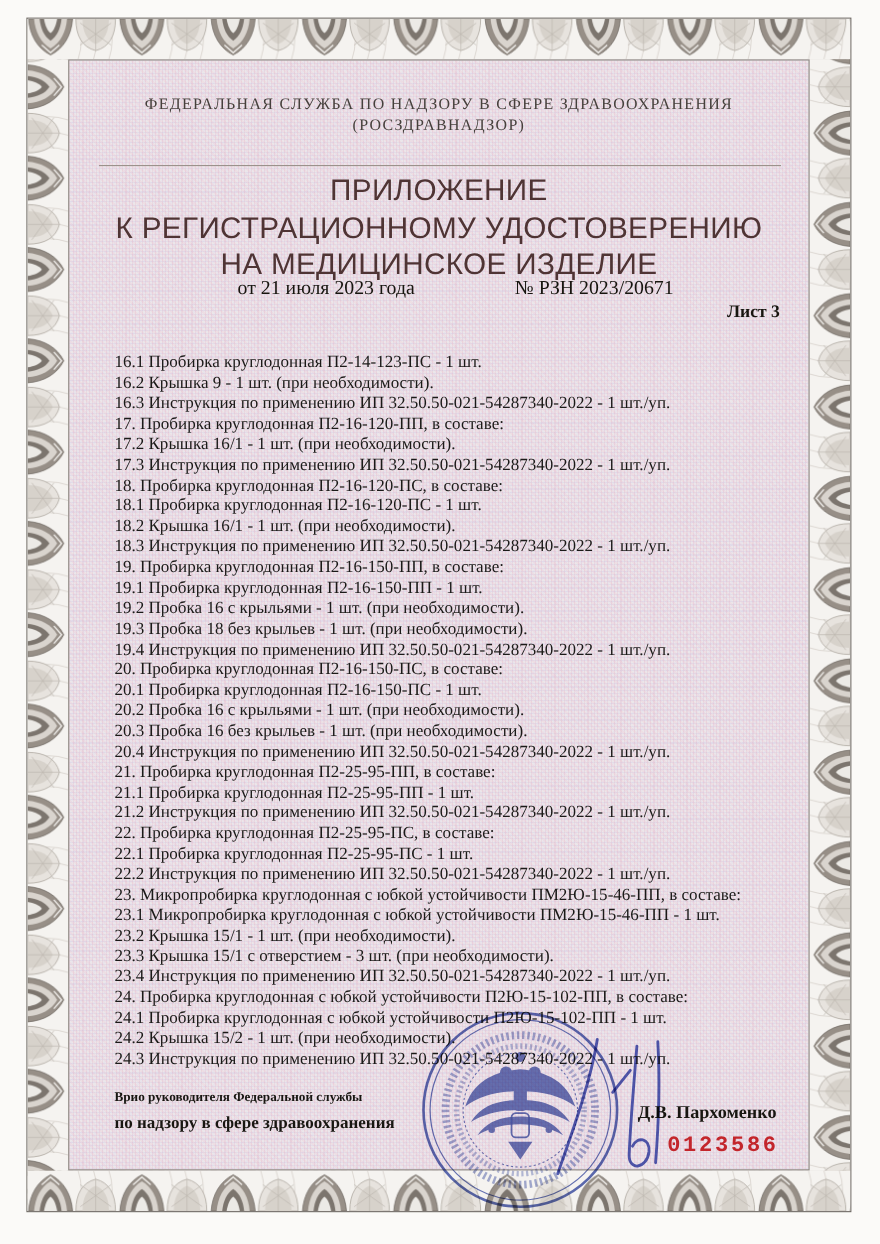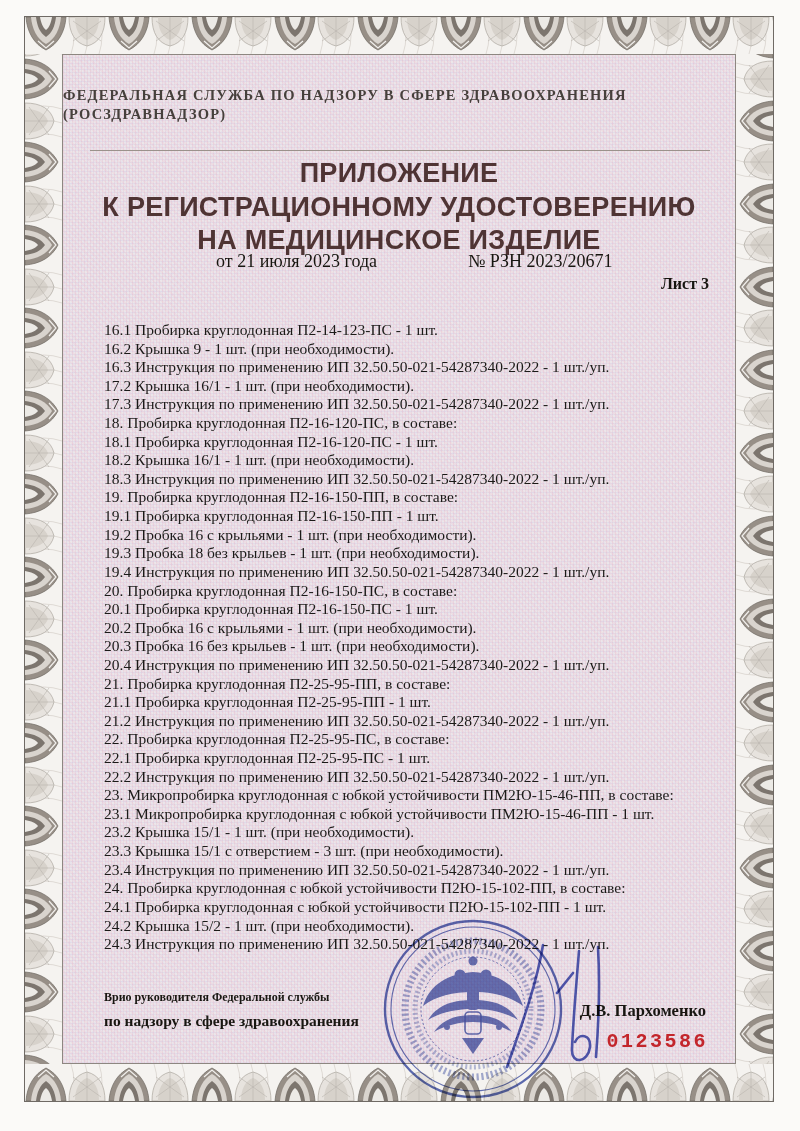--- a/index.html
+++ b/index.html
@@ -23,28 +23,28 @@
     position:absolute;left:37px;top:37px;right:37px;bottom:37px;
     border:1px solid #8d8781;
     background-color:#ebe6ea;
     background-image:
       repeating-linear-gradient(90deg, rgba(226,162,186,0.20) 0 1px, rgba(255,255,255,0) 1px 3px),
       repeating-linear-gradient(0deg, rgba(178,168,219,0.14) 0 1px, rgba(255,255,255,0) 1px 3px),
       repeating-linear-gradient(45deg, rgba(242,203,212,0.28) 0 2px, rgba(255,255,255,0) 2px 4px),
       repeating-linear-gradient(-45deg, rgba(222,214,236,0.22) 0 2px, rgba(255,255,255,0) 2px 5px);
   }
   .agency{
-    position:absolute;top:31px;left:0;right:0;
+    position:absolute;top:31px;left:0;right:0;text-align:center;
     font-size:14.5px;line-height:19px;letter-spacing:1.2px;
-    color:#46403c;font-weight:700;
+    color:#46403c;font-weight:400;
   }
   .rule{position:absolute;top:95px;left:27px;right:25px;border-top:1px solid #9b928c;}
   .title{
     position:absolute;top:102px;left:0;right:0;text-align:center;
-    font-family:"Liberation Sans",sans-serif;font-weight:bold;
+    font-family:"Liberation Sans",sans-serif;font-weight:normal;
     font-size:27px;line-height:33.5px;color:#4f3434;letter-spacing:0.3px;
   }
   .reg-row{position:absolute;top:196px;left:12px;right:0;height:24px;
     font-weight:normal;font-size:18px;color:#17150f;}
   .reg-date{position:absolute;left:141px;top:0;}
   .reg-number{position:absolute;left:393px;top:0;}
   .sheet{position:absolute;top:220px;right:26px;font-weight:bold;font-size:16px;color:#17150f;}
   .list{position:absolute;top:266px;left:41px;right:20px;color:#1b1a18;}
   .list-line{height:18.62px;line-height:18.62px;font-size:15.5px;white-space:nowrap;}
   .signoff1{position:absolute;top:935px;left:41px;font-weight:bold;font-size:12px;color:#181611;}
@@ -162,20 +162,21 @@
       <span class="reg-date">от  21 июля 2023 года</span>
       <span class="reg-number">№  РЗН 2023/20671</span>
     </div>
 
     <div class="sheet">Лист 3</div>
 
     <div class="list">
         <div class="list-line">16.1 Пробирка круглодонная П2-14-123-ПС - 1 шт.</div>
         <div class="list-line">16.2 Крышка 9 - 1 шт. (при необходимости).</div>
         <div class="list-line">16.3 Инструкция по применению ИП 32.50.50-021-54287340-2022 - 1 шт./уп.</div>
+        <div class="list-line">17. Пробирка круглодонная П2-16-120-ПП, в составе:</div>
         <div class="list-line">17.2 Крышка 16/1 - 1 шт. (при необходимости).</div>
         <div class="list-line">17.3 Инструкция по применению ИП 32.50.50-021-54287340-2022 - 1 шт./уп.</div>
         <div class="list-line">18. Пробирка круглодонная П2-16-120-ПС, в составе:</div>
         <div class="list-line">18.1 Пробирка круглодонная П2-16-120-ПС - 1 шт.</div>
         <div class="list-line">18.2 Крышка 16/1 - 1 шт. (при необходимости).</div>
         <div class="list-line">18.3 Инструкция по применению ИП 32.50.50-021-54287340-2022 - 1 шт./уп.</div>
         <div class="list-line">19. Пробирка круглодонная П2-16-150-ПП, в составе:</div>
         <div class="list-line">19.1 Пробирка круглодонная П2-16-150-ПП - 1 шт.</div>
         <div class="list-line">19.2 Пробка 16 с крыльями - 1 шт. (при необходимости).</div>
         <div class="list-line">19.3 Пробка 18 без крыльев - 1 шт. (при необходимости).</div>

